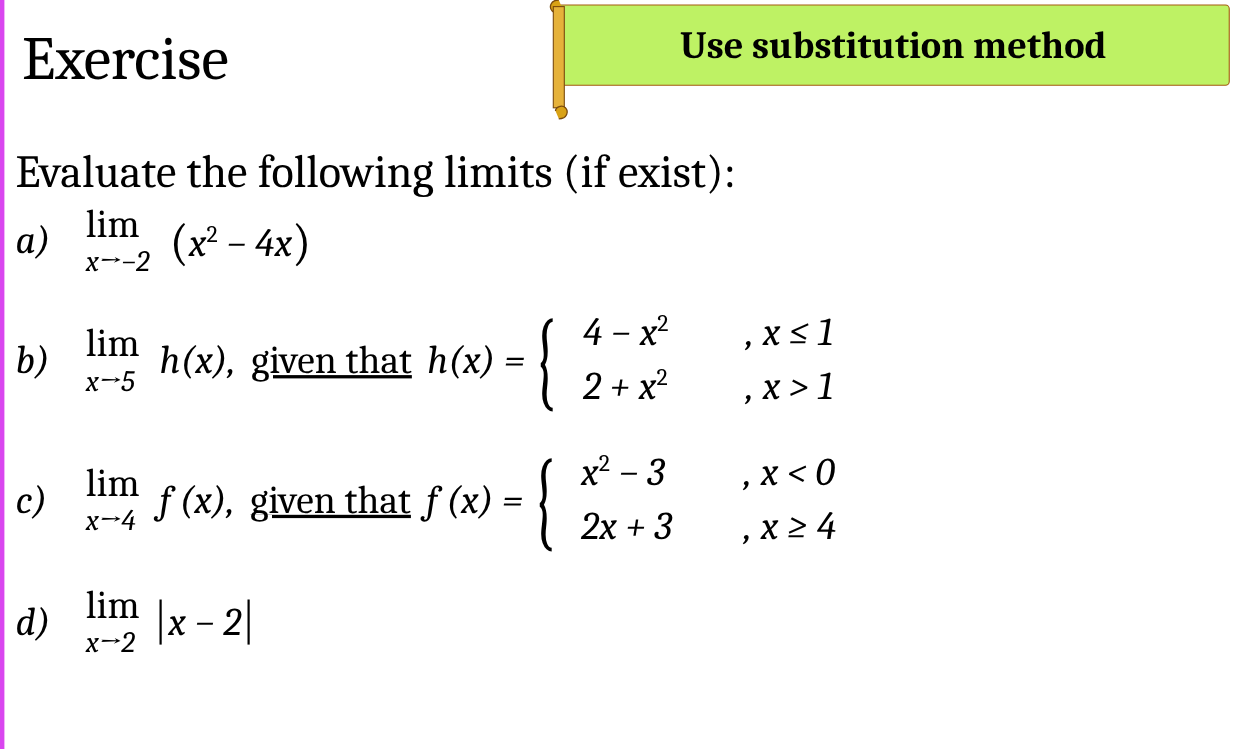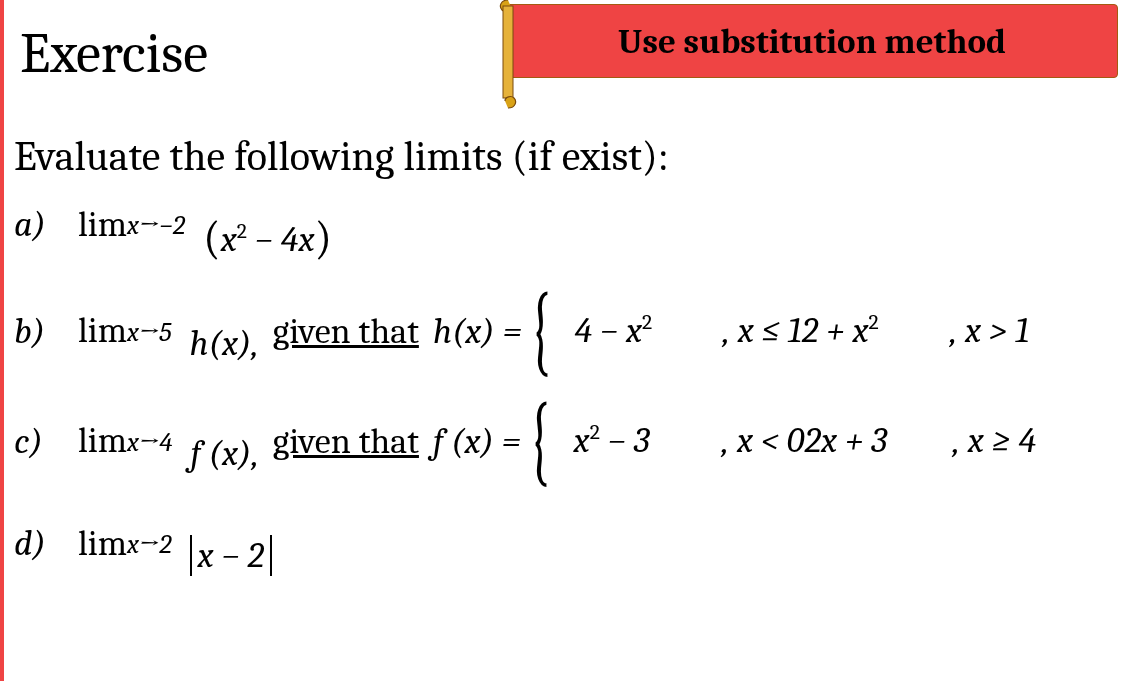--- a/index.html
+++ b/index.html
@@ -10,37 +10,37 @@
     background: #ffffff;
     font-family: "Cambria", "Georgia", "Times New Roman", serif;
     color: #000;
     overflow: hidden;
   }
   .page {
     position: relative;
     width: 1046px;
     height: 681px;
     box-sizing: border-box;
-    border-left: 4px solid #ef4444;
+    border-left: 4px solid #d946ef;
   }
   .title {
     position: absolute;
     left: 16px;
     top: 22px;
     font-size: 56px;
     font-family: "Cambria", "Times New Roman", serif;
     font-weight: 400;
   }
   .banner {
     position: absolute;
     left: 502px;
     top: 4px;
     width: 610px;
     height: 72px;
-    background: #ef4444;
+    background: #bef264;
     border: 1px solid #a55a11;
     border-radius: 4px;
     display: flex;
     align-items: center;
     justify-content: center;
     font-family: "Cambria", "Georgia", serif;
     font-weight: 700;
     font-size: 35px;
     z-index: 2;
   }
@@ -72,42 +72,43 @@
     margin-bottom: 28px;
   }
   .item .label {
     font-style: italic;
     margin-right: 18px;
     min-width: 46px;
     font-family: "Cambria","Times New Roman",serif;
   }
   .lim {
     display: inline-flex;
-    align-items: center;
+    flex-direction: column;
     line-height: 1;
     margin-right: 10px;
   }
   .lim .lim-word { font-size: 36px; }
   .lim .lim-sub { font-size: 27px; font-style: italic; margin-top: 2px; }
-  .expr { margin-left: 8px; margin-top: 24px; }
+  .expr { margin-left: 8px; }
   sup { font-size: 0.6em; vertical-align: super; font-style: normal; }
   .piecewise {
     display: inline-flex;
     align-items: center;
   }
   .brace {
     font-size: 100px;
     line-height: 80px;
     font-family: "Cambria", "Times New Roman", serif;
     margin-right: 6px;
     transform: scaleX(0.55);
     transform-origin: left center;
   }
   .cases {
     display: inline-flex;
+    flex-direction: column;
     font-size: 36px;
     line-height: 1.35;
     font-style: italic;
   }
   .cases .row { display: flex; }
   .cases .lhs { min-width: 140px; }
   .cases .cond { margin-left: 8px; }
   .fn { font-style: italic; }
   .given { font-style: normal; font-family: "Cambria","Georgia",serif; text-decoration: underline; }
   .abs-bar {

